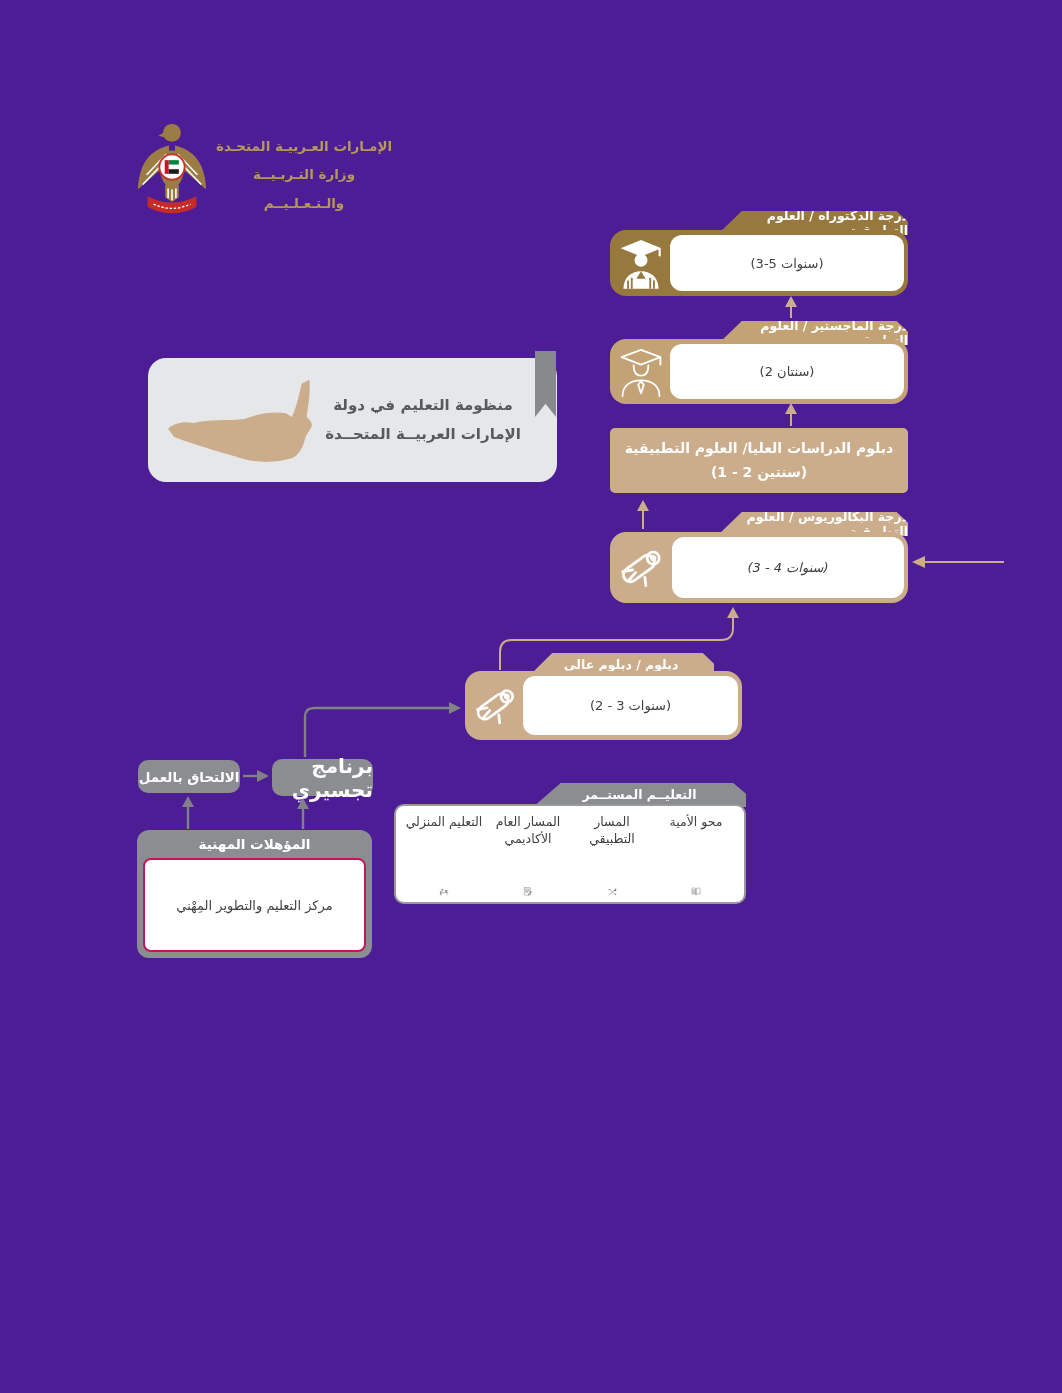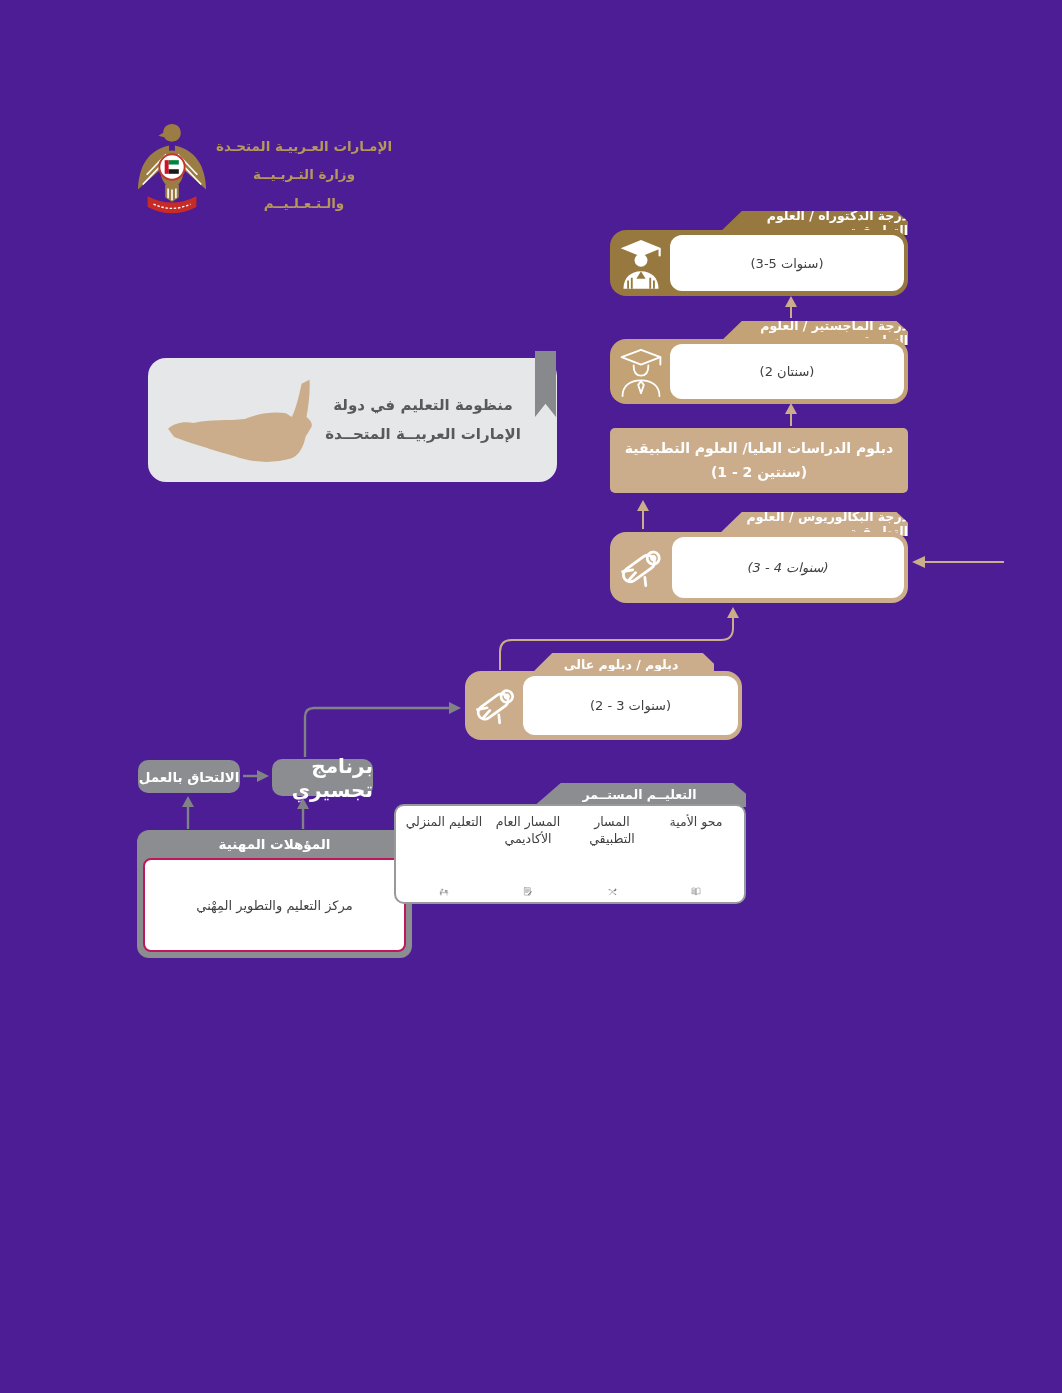--- a/index.html
+++ b/index.html
@@ -29,21 +29,21 @@
          border-radius:18px;}
   .panel-title{position:absolute;right:28px;top:33px;width:212px;text-align:center;
                font-weight:bold;font-size:15px;color:#58595b;line-height:1.95;direction:rtl;}
   .ribbon{position:absolute;left:535px;top:351px;width:21px;height:66px;background:#87898c;
           clip-path:polygon(0 0,100% 0,100% 100%,50% 80%,0 100%);}
   
   .gbox{position:absolute;background:#8b8d90;border-radius:10px;color:#fff;font-weight:bold;
         display:flex;align-items:center;justify-content:center;direction:rtl;font-size:13.5px;}
   
   .prof{position:absolute;left:137px;top:830px;width:235px;height:128px;background:#8b8d90;
-        border-radius:12px;padding-left:40px;}
+        border-radius:12px;}
   .prof-h{position:absolute;top:6px;left:0;right:0;text-align:center;color:#fff;
           font-weight:bold;font-size:13.5px;direction:rtl;}
   .prof-inner{position:absolute;left:6px;right:6px;top:28px;bottom:6px;background:#fff;
               border:2px solid #be185d;border-radius:8px;display:flex;align-items:center;
               justify-content:center;font-size:13px;direction:rtl;color:#414042;}
   
   .ce-body{position:absolute;left:394px;top:804px;width:352px;height:100px;background:#fff;
            border:2px solid #98999d;border-radius:10px;box-sizing:border-box;
            display:flex;direction:rtl;padding:8px 6px 6px;}
   .ce-col{flex:1;display:flex;flex-direction:column;align-items:center;gap:37px;}

